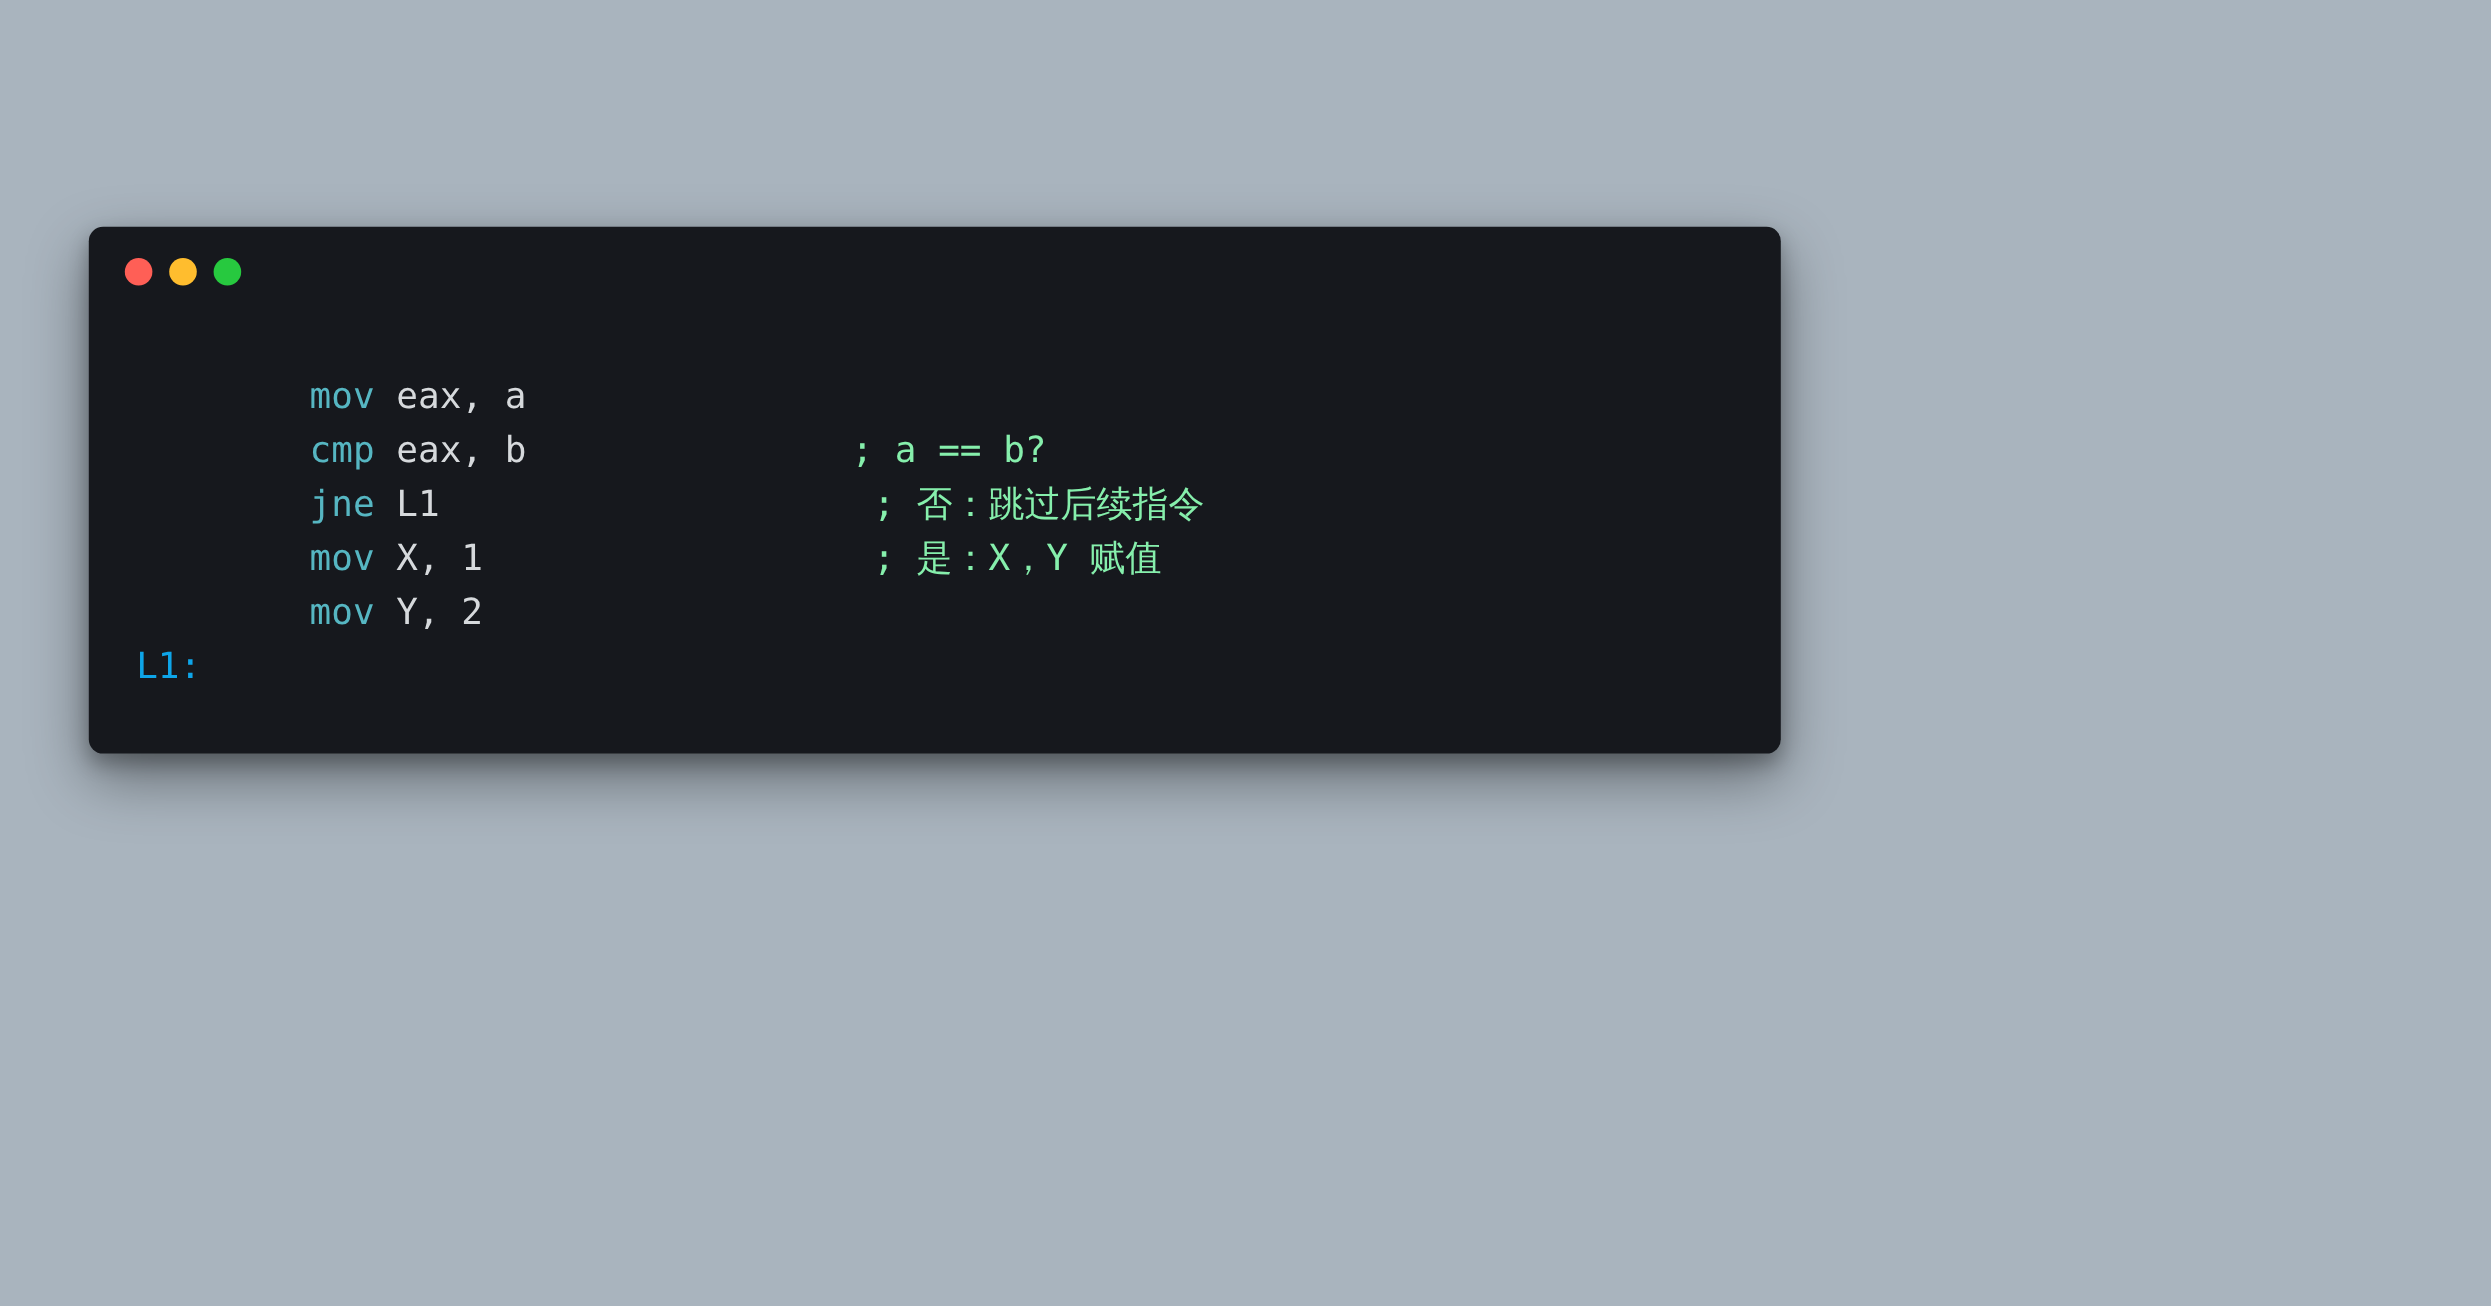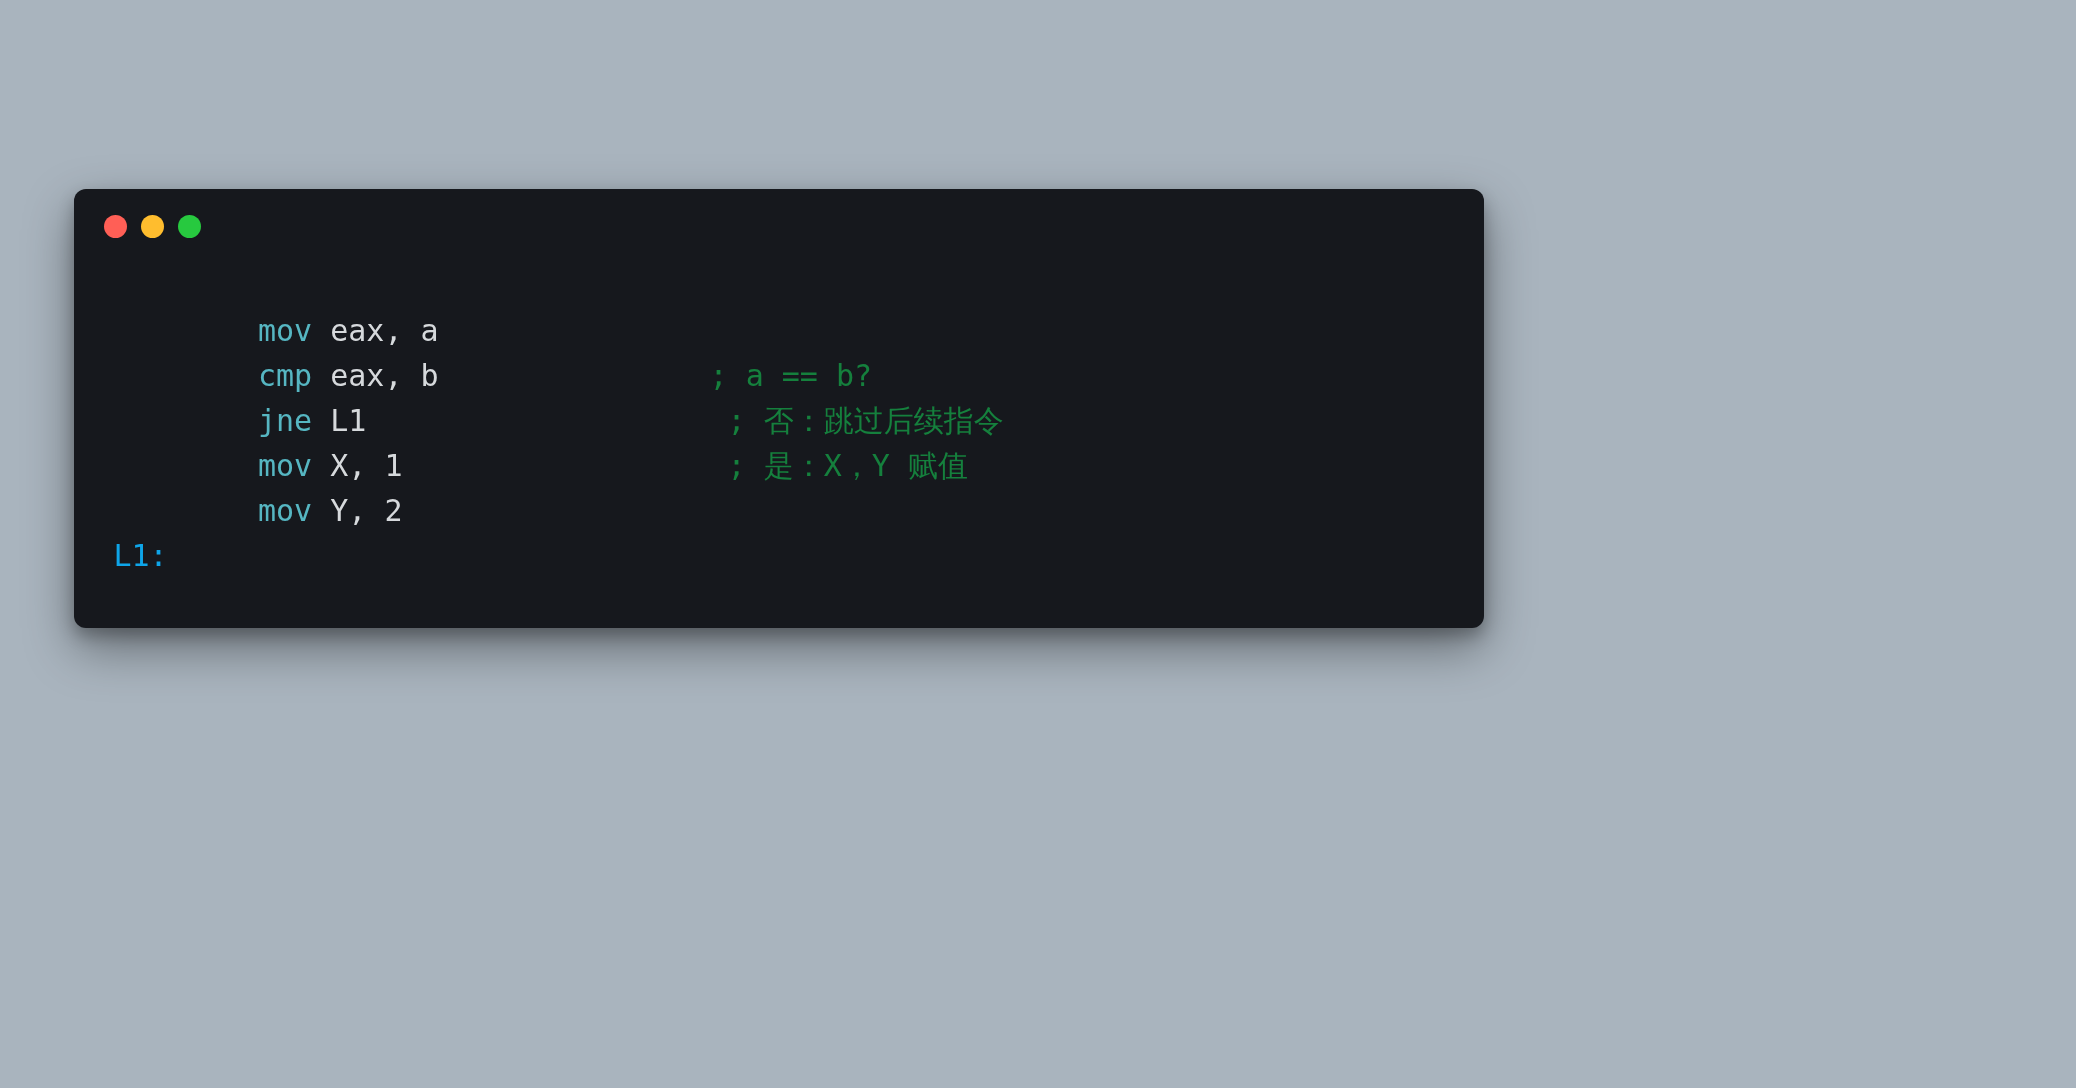--- a/index.html
+++ b/index.html
@@ -37,21 +37,21 @@
       padding: 60px 40px 50px 40px;
       font-size: 30px;
       line-height: 1.5;
       color: #d6d9dc;
       white-space: pre;
     }
     .code-line { display: block; min-height: 1.5em; }
     .kw  { color: #56b6c2; }    
     .lbl { color: #0ea5e9; }
     .txt { color: #d6d9dc; }    
-    .cmt { color: #15803d; }    
+    .cmt { color: #86efac; }    
   </style>
 </head>
 <body>
 
 <div class="window">
   <div class="titlebar">
     <div class="dot dot-red"></div>
     <div class="dot dot-yellow"></div>
     <div class="dot dot-green"></div>
   </div>

